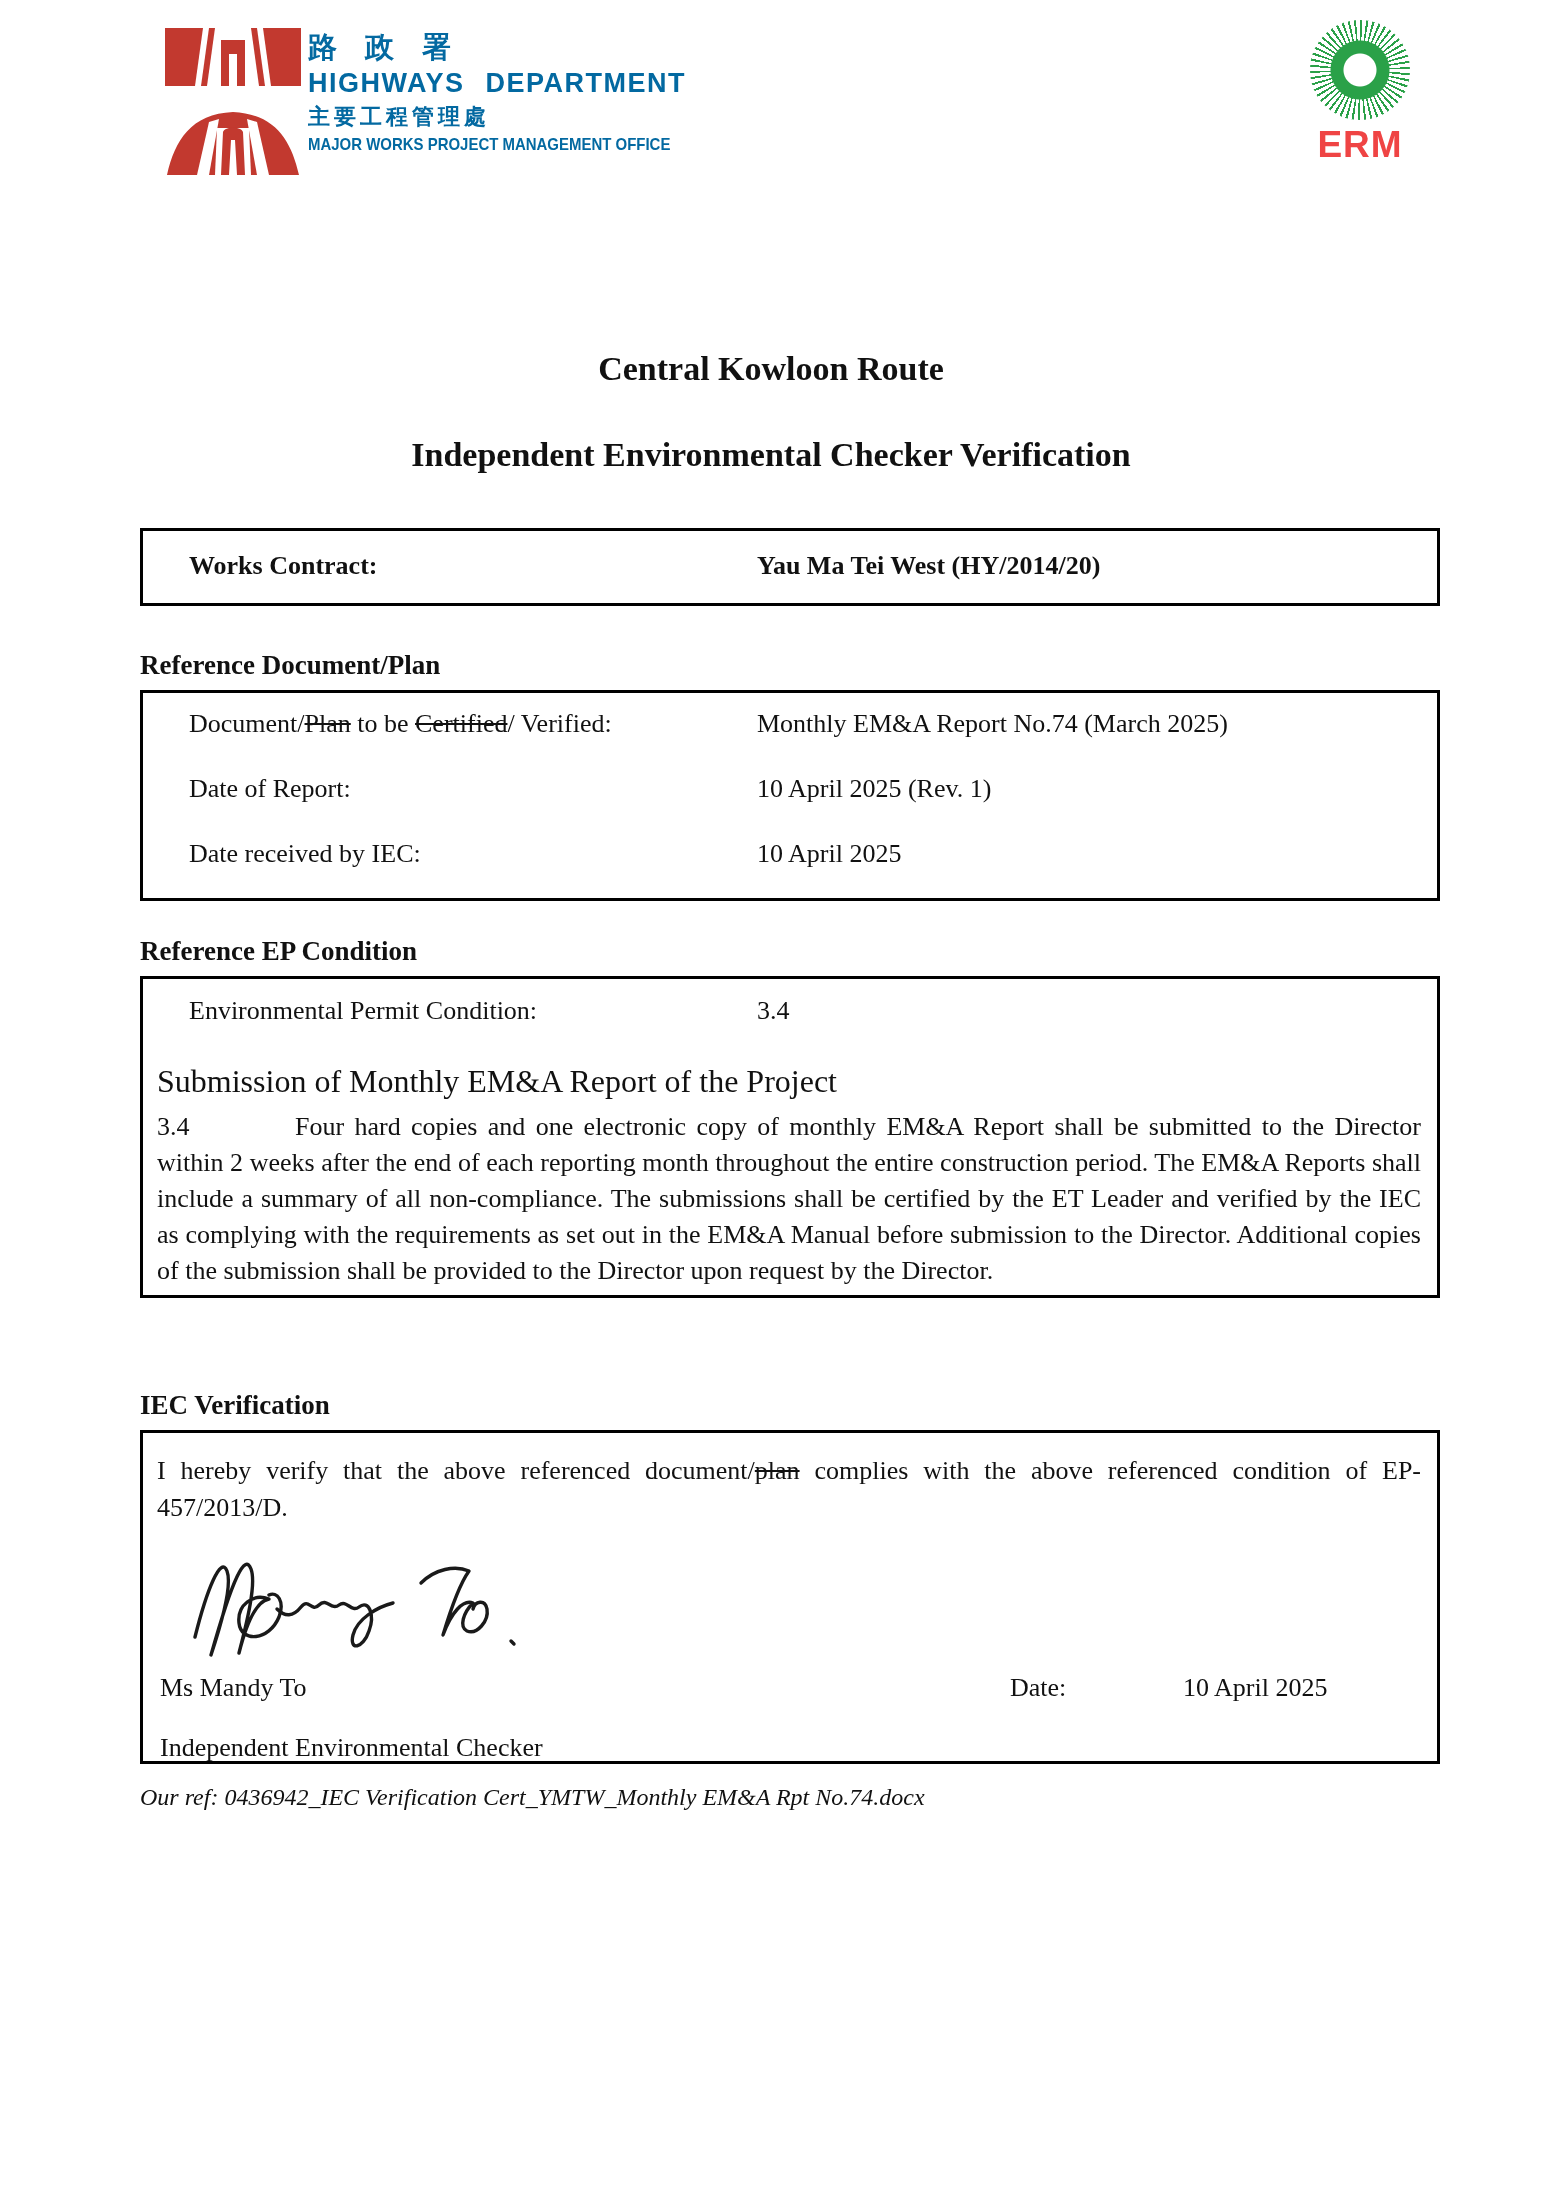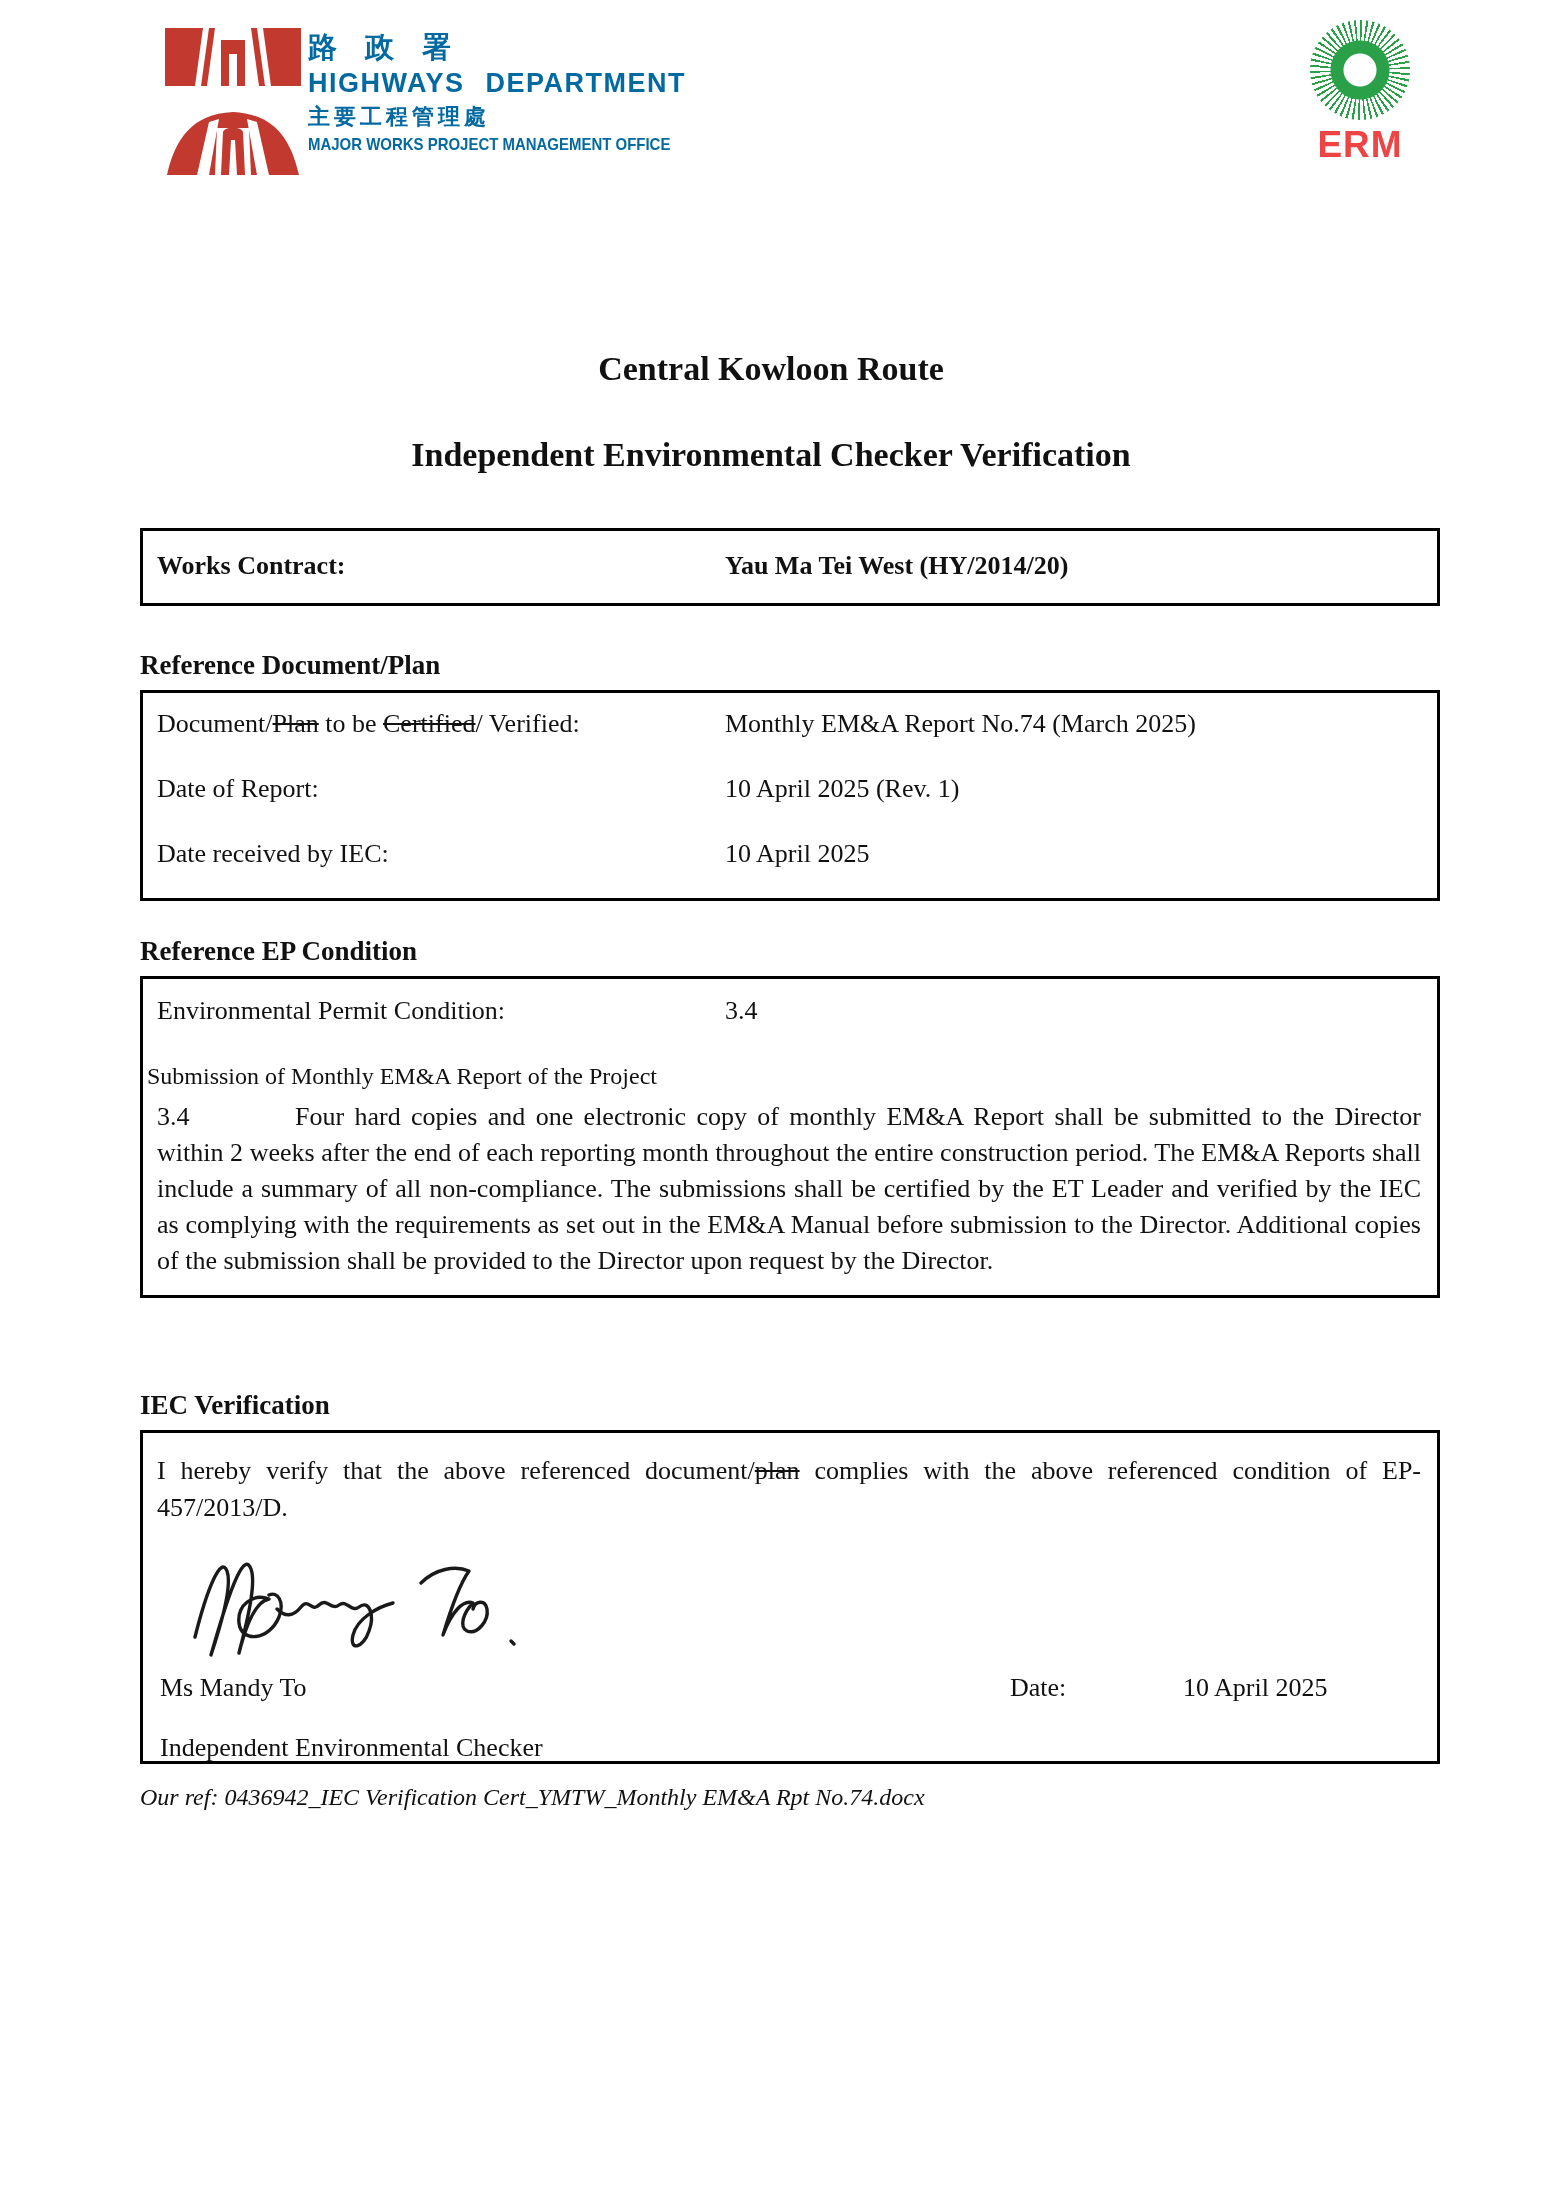--- a/index.html
+++ b/index.html
@@ -29,30 +29,30 @@
   .title1{top:266px;}
   .title2{top:350px;}
   .title3{top:436px;}
   
   .box{position:absolute;left:140px;width:1300px;border:3px solid #000;box-sizing:border-box;background:#fff;}
   .box1{top:528px;height:78px;}
   .box2{top:690px;height:211px;}
   .box3{top:976px;height:322px;}
   .box4{top:1430px;height:334px;}
   .row{display:flex;align-items:flex-start;padding-left:14px;font-size:26px;}
-  .row .lbl{width:568px;flex:0 0 568px;}
+  .row .lbl{width:568px;flex:0 0 568px;margin-left:32px;}
   .row .val{flex:1;}
   .bold{font-weight:700;}
   .strike{text-decoration:line-through;}
   .sec-head{position:absolute;left:140px;font-weight:700;font-size:27px;}
   .sh1{top:650px;} .sh2{top:936px;} .sh3{top:1390px;}
   .box1 .row{margin-top:20px;}
   .box2 .row{margin-top:16px;height:49px;}
   .box3 .cond-row{margin-top:17px;}
-  .subject{padding-left:4px;font-size:24px;margin-top:37px;}
+  .subject{padding-left:14px;font-size:32px;margin-top:37px;}
   .clause{padding:0 16px 0 14px;font-size:26px;line-height:36px;margin-top:9px;text-align:justify;}
   .clause-no{display:inline-block;width:138px;}
   .statement{padding:0 16px 0 14px;font-size:26px;line-height:37px;margin-top:19px;text-align:justify;}
   .signature{position:absolute;left:38px;top:92px;width:400px;height:150px;}
   .signature path{fill:none;stroke:#1a1a1a;stroke-width:3.4;stroke-linecap:round;stroke-linejoin:round;}
   .sig-name{position:absolute;left:17px;top:240px;font-size:26px;}
   .sig-title{position:absolute;left:17px;top:300px;font-size:26px;}
   .date-label{position:absolute;left:867px;top:240px;font-size:26px;}
   .date-value{position:absolute;left:1040px;top:240px;font-size:26px;}
   .our-ref{position:absolute;left:140px;top:1784px;font-size:24px;font-style:italic;}

